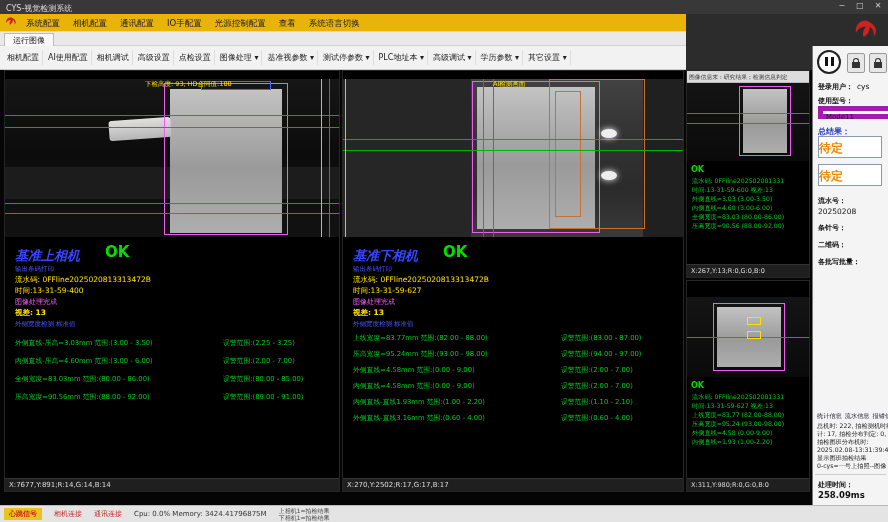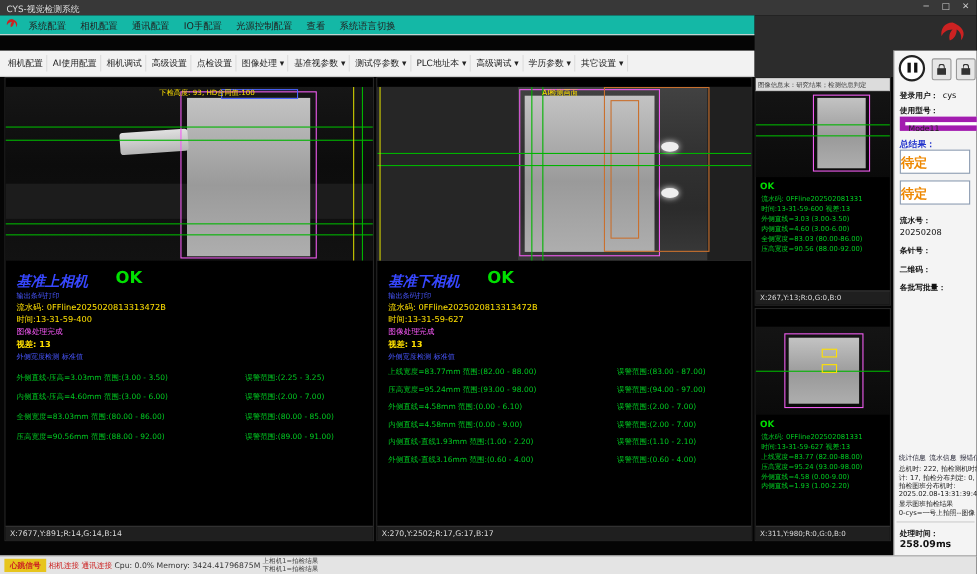--- a/index.html
+++ b/index.html
@@ -4,21 +4,21 @@
 <style>
   *{margin:0;padding:0;box-sizing:border-box}
   body{background:#000;font-family:"DejaVu Sans","Liberation Sans",sans-serif}
   #app{position:relative;width:888px;height:522px;background:#050505;overflow:hidden}
   
   .titlebar{position:absolute;left:0;top:0;width:888px;height:14px;background:#383838;color:#ddd;font-size:8px}
   .titlebar .title{position:absolute;left:6px;top:3px;white-space:nowrap}
   .winbtns{position:absolute;right:2px;top:1px;display:flex;gap:2px}
   .winbtns span{display:inline-block;width:16px;text-align:center;font-size:8px;color:#ccc}
   
-  .menubar{position:absolute;left:0;top:14px;width:686px;height:18px;background:#14b8a6;border-bottom:1px solid #d5d5d5}
+  .menubar{position:absolute;left:0;top:14px;width:686px;height:18px;background:#eab308;border-bottom:1px solid #d5d5d5}
   .menubar-inner{display:flex;gap:13px;padding:4px 0 0 26px}
   .menu-item{font-size:8.5px;color:#222;white-space:nowrap;cursor:default}
   .logo-sm{position:absolute;left:4px;top:2px;width:14px;height:14px}
   .tabrow{position:absolute;left:0;top:32px;width:686px;height:14px;background:#e9e9e9;border-bottom:1px solid #d0d0d0}
   .run-tab{position:absolute;left:4px;top:1px;padding:1px 8px;font-size:8px;background:#f8f8f8;border:1px solid #bbb;border-bottom:none;color:#222;white-space:nowrap}
   .toolbar{position:absolute;left:0;top:46px;width:686px;height:24px;background:#f2f2f2;border-bottom:1px solid #ccc;display:flex;align-items:center;gap:2px;padding-left:4px}
   .tool-item{font-size:8px;color:#222;padding:2px 3px;border-right:1px solid #ddd;white-space:nowrap}
   .tr-dark{position:absolute;left:686px;top:14px;width:202px;height:56px;background:#2c2c2c}
   .logo-big{position:absolute;right:7px;top:4px;width:30px;height:30px}
   
@@ -66,21 +66,21 @@
   .model-box{position:absolute;left:5px;width:82px;height:13px;background:#fff;border:5px solid #a21caf;font-size:7px;color:#222;padding:2px 0 0 3px;white-space:nowrap}
   .model-box .caret{position:absolute;right:2px;top:2px;font-size:6px;color:#555}
   .res-box{position:absolute;left:5px;width:64px;height:22px;background:#fff;border:1px solid #8a9ab0;color:#ee8800;font-weight:bold;font-size:12px;text-align:left;line-height:22px}
   .stats-tabs{position:absolute;left:4px;display:flex;gap:3px}
   .stats-tab{font-size:6.2px;color:#223;white-space:nowrap}
   .stats-line{position:absolute;left:4px;font-size:6.2px;color:#222;white-space:nowrap}
   .sb-div{position:absolute;left:2px;right:2px;height:1px;background:#ccc}
   .time-label{position:absolute;left:5px;font-size:7px;font-weight:bold;color:#111}
   .time-value{position:absolute;left:5px;font-size:8.5px;font-weight:bold;color:#111}
   
-  .statusbar{position:absolute;left:0;top:505px;width:888px;height:17px;background:#e4e4e4;border-top:1px solid #bbb;display:flex;align-items:center;gap:2px;padding-left:4px}
+  .statusbar{position:absolute;left:0;top:505px;width:888px;height:17px;background:#e4e4e4;border-top:1px solid #bbb;display:flex;align-items:center;gap:12px;padding-left:4px}
   .badge-heart{background:#e7c51c;color:#c22;font-weight:bold;padding:1px 5px;font-size:7px;white-space:nowrap}
   .badge{color:#c22;font-size:7px;white-space:nowrap}
   .cpu{color:#333;font-size:7px;white-space:nowrap}
   .msgs{display:flex;flex-direction:column;font-size:6px;line-height:7px;color:#444}
 </style>
 </head>
 <body>
 
 <div id="app">
 
@@ -101,20 +101,23 @@
       <span class="menu-item">系统配置</span>
       <span class="menu-item">相机配置</span>
       <span class="menu-item">通讯配置</span>
       <span class="menu-item">IO手配置</span>
       <span class="menu-item">光源控制配置</span>
       <span class="menu-item">查看</span>
       <span class="menu-item">系统语言切换</span>
     </div>
   </div>
 
+  <div class="tabrow">
+    <span class="run-tab">运行图像</span>
+  </div>
 
   <div class="toolbar">
     <span class="tool-item">相机配置</span>
     <span class="tool-item">AI使用配置</span>
     <span class="tool-item">相机调试</span>
     <span class="tool-item">高级设置</span>
     <span class="tool-item">点检设置</span>
     <span class="tool-item">图像处理 ▾</span>
     <span class="tool-item">基准视参数 ▾</span>
     <span class="tool-item">测试停参数 ▾</span>
@@ -180,21 +183,21 @@
     <span class="t-title" style="left:10px;top:176px">基准下相机</span>
     <span class="t-ok" style="left:100px;top:172px">OK</span>
     <span class="t-sub" style="left:10px;top:194px">输出条码打印</span>
     <span class="t-y" style="left:10px;top:204px">流水码: 0FFline2025020813313472B</span>
     <span class="t-y" style="left:10px;top:215px">时间:13-31-59-627</span>
     <span class="t-p" style="left:10px;top:226px">图像处理完成</span>
     <span class="t-yb" style="left:10px;top:237px">视差: 13</span>
     <span class="t-sub" style="left:10px;top:249px">外侧宽度检测 标准值</span>
     <div class="mrow" style="top:262px"><span class="m">上线宽度=83.77mm 范围:(82.00 - 88.00)</span><span class="w">误警范围:(83.00 - 87.00)</span></div>
     <div class="mrow" style="top:278px"><span class="m">压高宽度=95.24mm 范围:(93.00 - 98.00)</span><span class="w">误警范围:(94.00 - 97.00)</span></div>
-    <div class="mrow" style="top:294px"><span class="m">外侧直线=4.58mm 范围:(0.00 - 6.10)</span><span class="w">误警范围:(2.00 - 7.00)</span></div>
+    <div class="mrow" style="top:294px"><span class="m">外侧直线=4.58mm 范围:(0.00 - 9.00)</span><span class="w">误警范围:(2.00 - 7.00)</span></div>
     <div class="mrow" style="top:310px"><span class="m">内侧直线=4.58mm 范围:(0.00 - 9.00)</span><span class="w">误警范围:(2.00 - 7.00)</span></div>
     <div class="mrow" style="top:326px"><span class="m">内侧直线-直线1.93mm 范围:(1.00 - 2.20)</span><span class="w">误警范围:(1.10 - 2.10)</span></div>
     <div class="mrow" style="top:342px"><span class="m">外侧直线-直线3.16mm 范围:(0.60 - 4.00)</span><span class="w">误警范围:(0.60 - 4.00)</span></div>
     <div class="coords">X:270,Y:2502;R:17,G:17,B:17</div>
   </div>
 
   <div class="panel" id="preview-top">
     <div class="pv-head">图像信息末：研究结果；检测信息判定</div>
     <div class="img pv-img" style="left:0;top:12px;width:122px;height:78px">
       <div class="part" style="left:56px;top:6px;width:44px;height:64px"></div>

